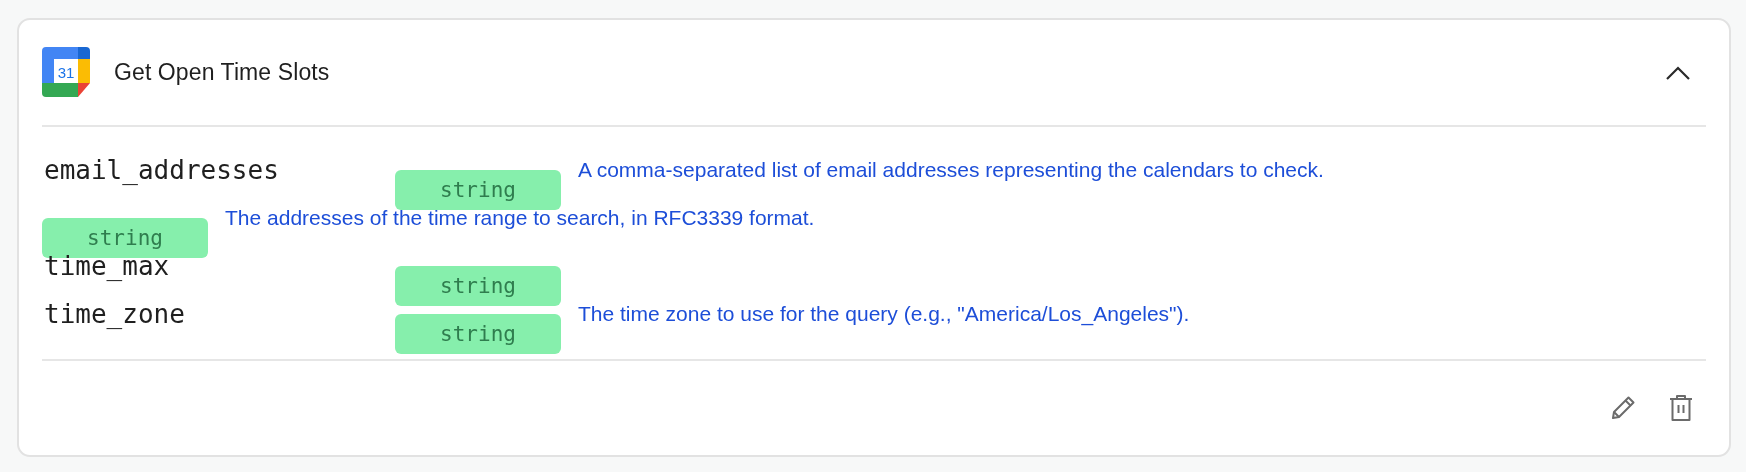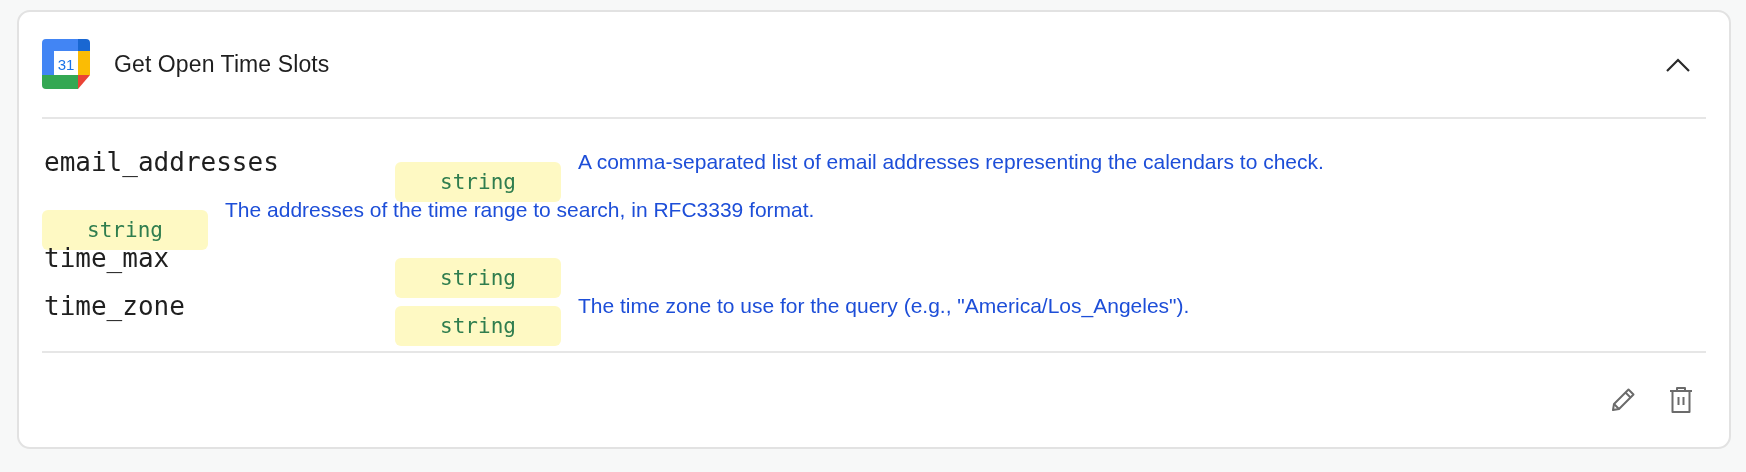--- a/index.html
+++ b/index.html
@@ -3,21 +3,21 @@
 <meta charset="utf-8">
 <style>
   html, body { margin: 0; padding: 0; }
   body {
     width: 1746px; height: 472px;
     background: #f7f8f8;
     font-family: "Liberation Sans", "DejaVu Sans", sans-serif;
     position: relative; overflow: hidden;
   }
   .card {
-    position: absolute; left: 17px; top: 10px;
+    position: absolute; left: 17px; top: 18px;
     width: 1710px; height: 435px;
     background: #ffffff;
     border: 2px solid #e2e2e2;
     border-radius: 13px;
   }
   .header {
     position: absolute; left: 23px; top: 26px; right: 23px; height: 52px;
     display: flex; align-items: center;
   }
   .cal-icon { width: 48px; height: 50px; flex: none; }
@@ -44,21 +44,21 @@
     height: 40px; margin-bottom: 8px;
   }
   .pname {
     width: 351px; flex: none;
     font-family: "DejaVu Sans Mono", "Liberation Mono", monospace;
     font-size: 26px; color: #1f1f1f;
     padding-left: 2px;
   }
   .ptype {
     width: 166px; height: 40px; flex: none;
-    background: #fef9c3;
+    background: #86efac;
     border-radius: 6px;
     display: flex; align-items: center; justify-content: center;
     font-family: "DejaVu Sans Mono", "Liberation Mono", monospace;
     font-size: 21px; color: #2f7d4e; margin-top: 40px;
   }
   .pdesc {
     margin-left: 17px;
     font-size: 21px; color: #1d4ed8;
     white-space: nowrap;
   }

